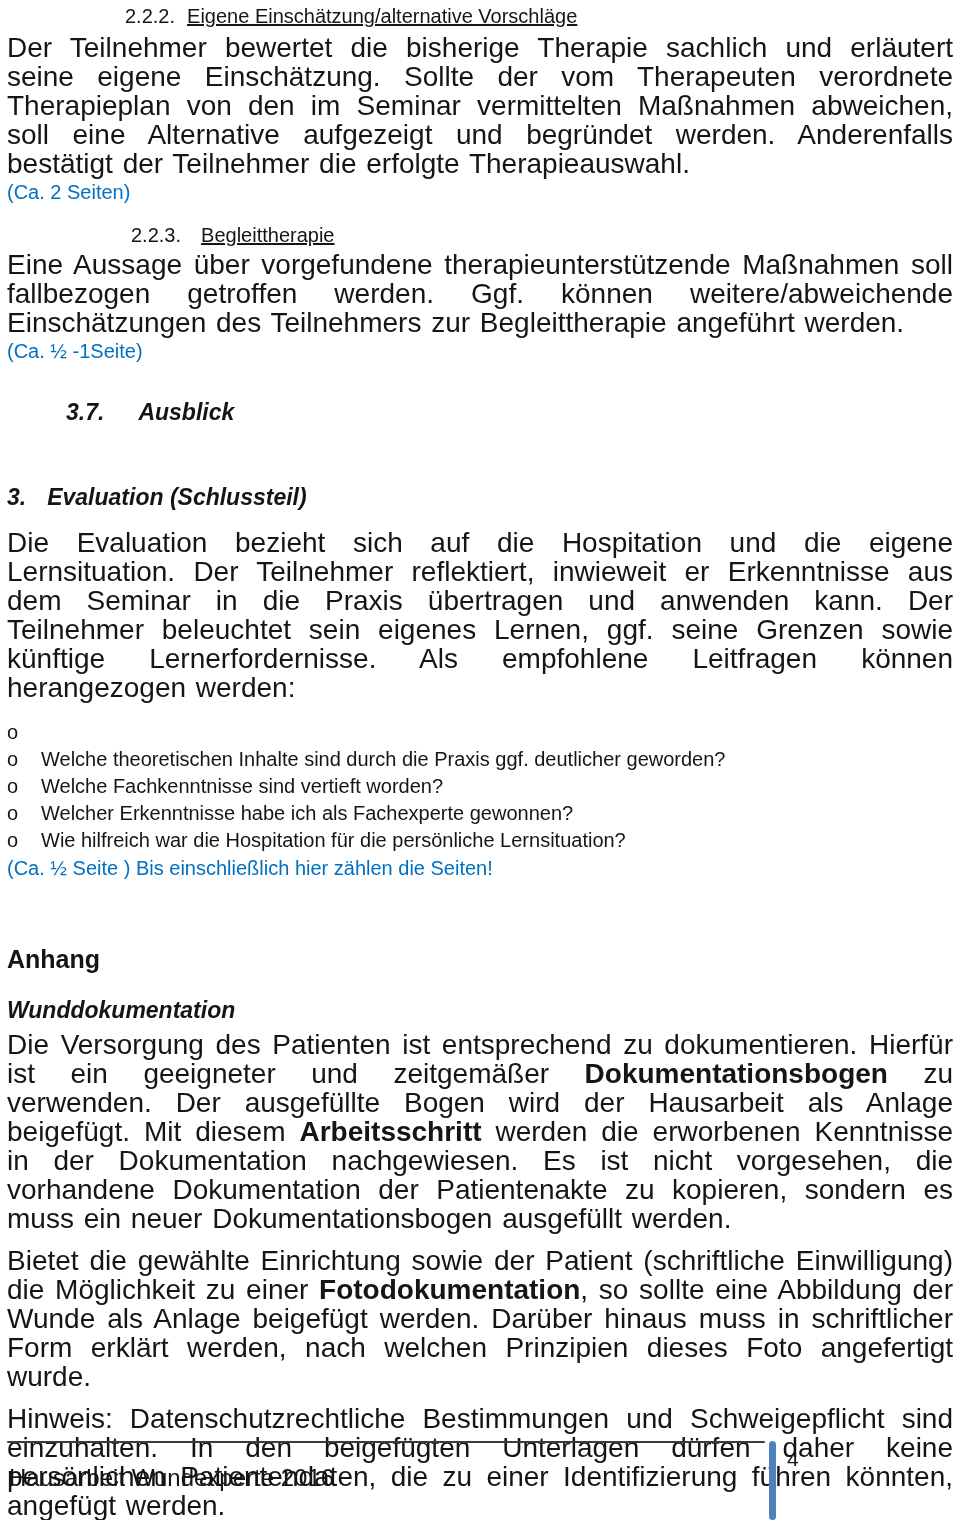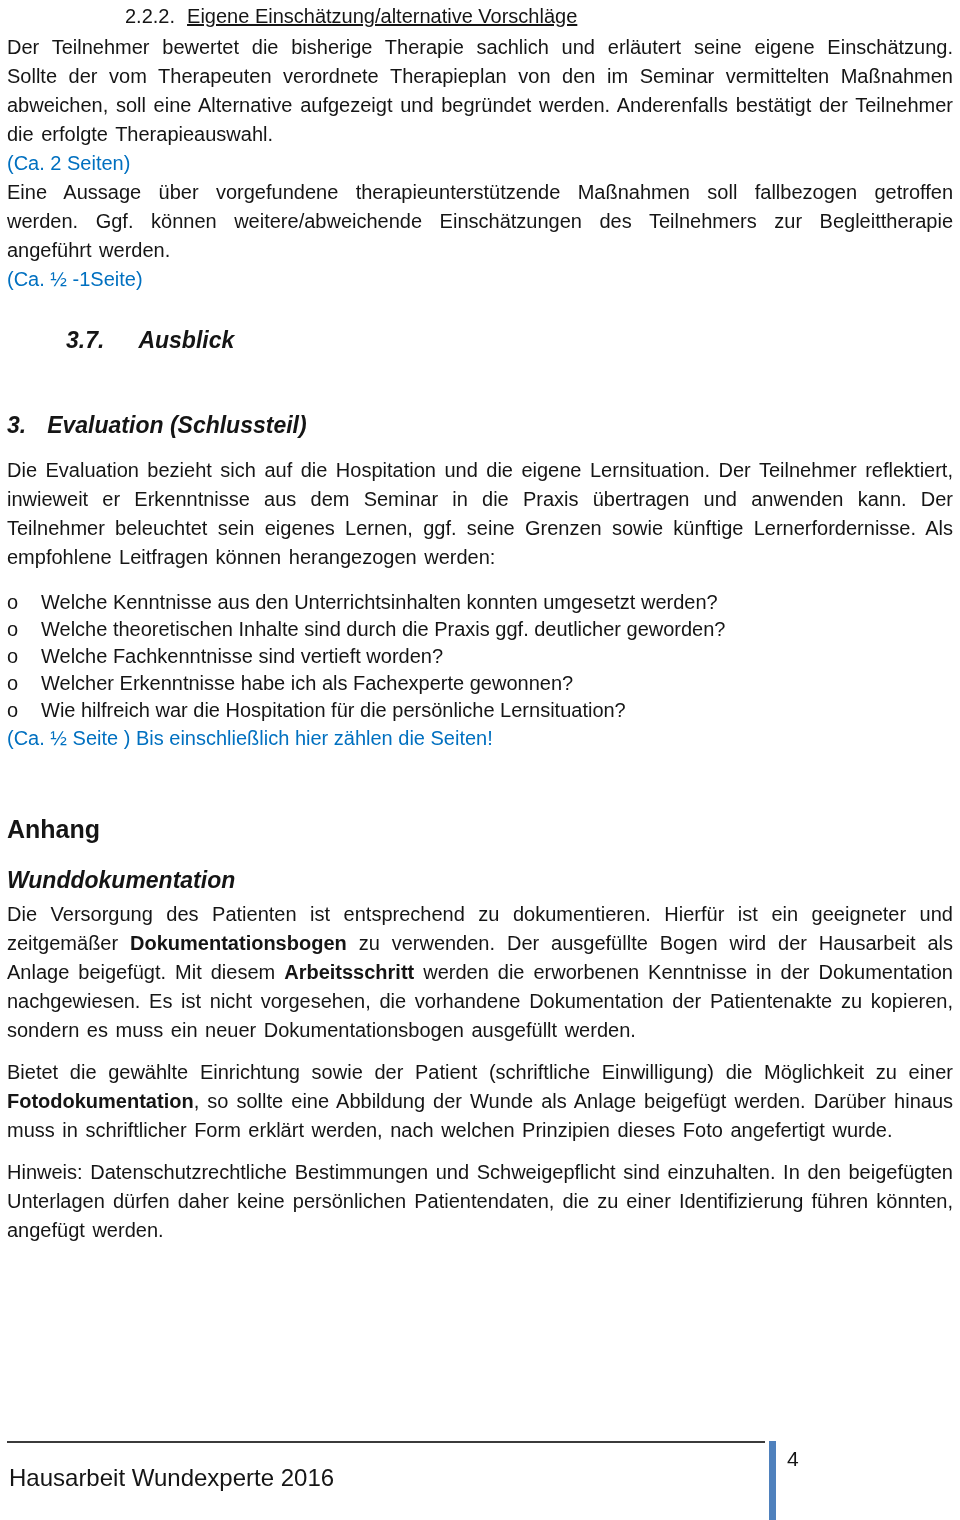--- a/index.html
+++ b/index.html
@@ -1,27 +1,27 @@
 <!DOCTYPE html>
 <html lang="de" style="--note-blue: #0070C0; --accent-bar: #4F81BD;"><head>
 <meta charset="utf-8">
 <style>
-  * { margin:0; padding:0; box-sizing:border-box; }
+  * { margin:0; padding:0; box-sizing:border-box;border-radius:7px; }
   html, body { background:#ffffff; }
   .page {
     position:relative;
     width:960px; height:1520px;
     background:#ffffff;
     font-family:"Liberation Sans", sans-serif;
     color:#151515;
     overflow:hidden;
     padding:2px 7px 0 7px;
   }
   .body-text {
-    font-size:20px; line-height:29px;
+    font-size:28px; line-height:29px;
     text-align:justify; text-align-last:left;
     word-spacing:2px;
   }
   .note {
     font-size:20px; line-height:29px;
     color:var(--note-blue, #0070C0);
   }
   
   .h-underline { font-size:20px; line-height:29px; font-weight:400; }
   .h-underline .title { text-decoration:underline; }
@@ -58,36 +58,38 @@
 <body>
 
 <div class="page">
 
   <h3 class="h-underline h222">
     <span class="num">2.2.2.</span><span class="title">Eigene Einschätzung/alternative Vorschläge</span>
   </h3>
   <p class="body-text p222">Der Teilnehmer bewertet die bisherige Therapie sachlich und erläutert seine eigene Einschätzung. Sollte der vom Therapeuten verordnete Therapieplan von den im Seminar vermittelten Maßnahmen abweichen, soll eine Alternative aufgezeigt und begründet werden. Anderenfalls bestätigt der Teilnehmer die erfolgte Therapieauswahl.</p>
   <p class="note">(Ca. 2 Seiten)</p>
 
+  <h3 class="h-underline h223">
+    <span class="num">2.2.3.</span><span class="title">Begleittherapie</span>
+  </h3>
   <p class="body-text">Eine Aussage über vorgefundene therapieunterstützende Maßnahmen soll fallbezogen getroffen werden. Ggf. können weitere/abweichende Einschätzungen des Teilnehmers zur Begleittherapie angeführt werden.</p>
   <p class="note">(Ca. ½ -1Seite)</p>
 
   <h2 class="h-bolditalic h23">
     <span class="num">3.7.</span><span class="title">Ausblick</span>
   </h2>
 
   <h2 class="h-bolditalic h3">
     <span class="num">3.</span><span class="title">Evaluation (Schlussteil)</span>
   </h2>
   <p class="body-text p3">Die Evaluation bezieht sich auf die Hospitation und die eigene Lernsituation. Der Teilnehmer reflektiert, inwieweit er Erkenntnisse aus dem Seminar in die Praxis übertragen und anwenden kann. Der Teilnehmer beleuchtet sein eigenes Lernen, ggf. seine Grenzen sowie künftige Lernerfordernisse. Als empfohlene Leitfragen können herangezogen werden:</p>
 
   <ul class="bullets">
     <li>
       <span class="marker">o</span>
-      <span class="text">Welche Kenntnisse aus den Unterrichtsinhalten konnten umgesetzt werden?</span>
     </li>
     <li>
       <span class="marker">o</span>
       <span class="text">Welche theoretischen Inhalte sind durch die Praxis ggf. deutlicher geworden?</span>
     </li>
     <li>
       <span class="marker">o</span>
       <span class="text">Welche Fachkenntnisse sind vertieft worden?</span>
     </li>
     <li>

